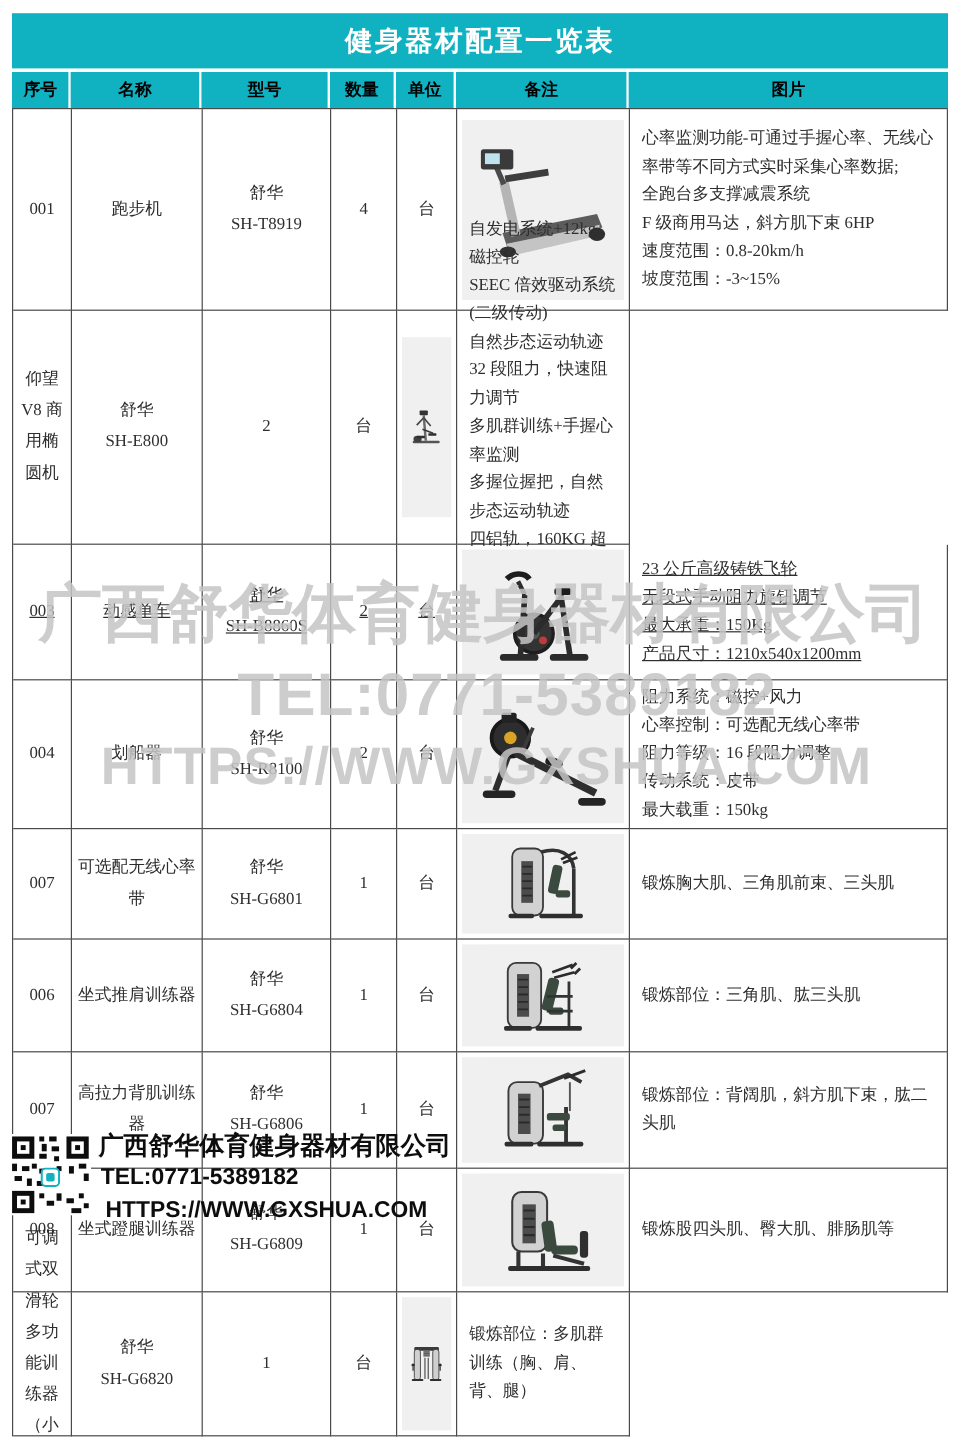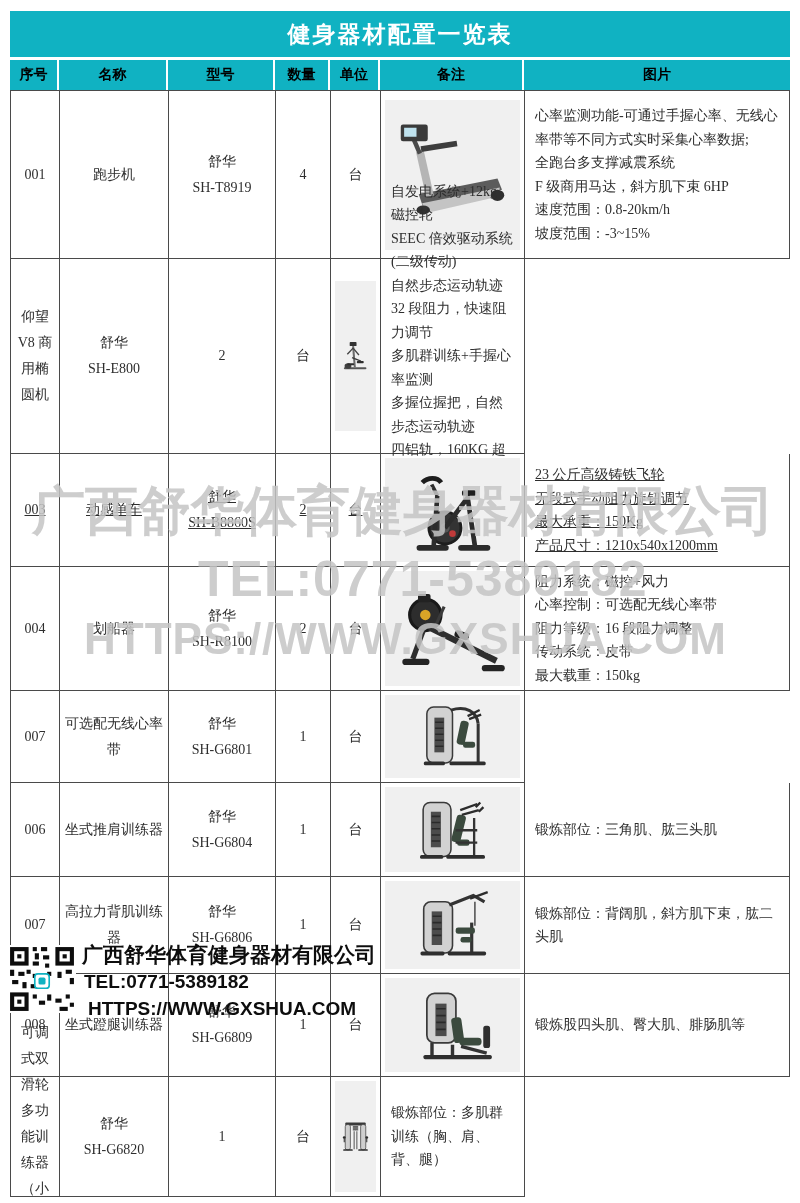--- a/index.html
+++ b/index.html
@@ -224,20 +224,23 @@
             <path d="M37,36 h11 M37,44 h11 M37,52 h11 M37,60 h11 M37,68 h11" stroke="#2a2a2a" stroke-width="2"></path>
             <path d="M58,20 C78,14 92,22 94,38" stroke="#333333" stroke-width="4" fill="none"></path>
             <path d="M94,38 L94,90" stroke="#333333" stroke-width="4" fill="none"></path>
             <rect x="68" y="34" width="11" height="32" rx="4" fill="#3b4a3e" transform="rotate(12 73 50)"></rect>
             <rect x="74" y="62" width="16" height="8" rx="3" fill="#3b4a3e"></rect>
             <path d="M80,28 L96,20 M82,32 L98,26" stroke="#2c2c2c" stroke-width="3" fill="none"></path>
             <rect x="56" y="88" width="48" height="5" rx="2" fill="#2e2e2e"></rect>
             <rect x="22" y="88" width="28" height="5" rx="2" fill="#2e2e2e"></rect>
           </svg>
         </div>
+      </div>
+      <div class="tcell remarks">
+        <div>锻炼胸大肌、三角肌前束、三头肌</div>
       </div>
     </div>
 
     <div class="trow r6">
       <div class="tcell">006</div>
       <div class="tcell">坐式推肩训练器</div>
       <div class="tcell">
         <div>舒华</div>
         <div>SH-G6804</div>
       </div>

